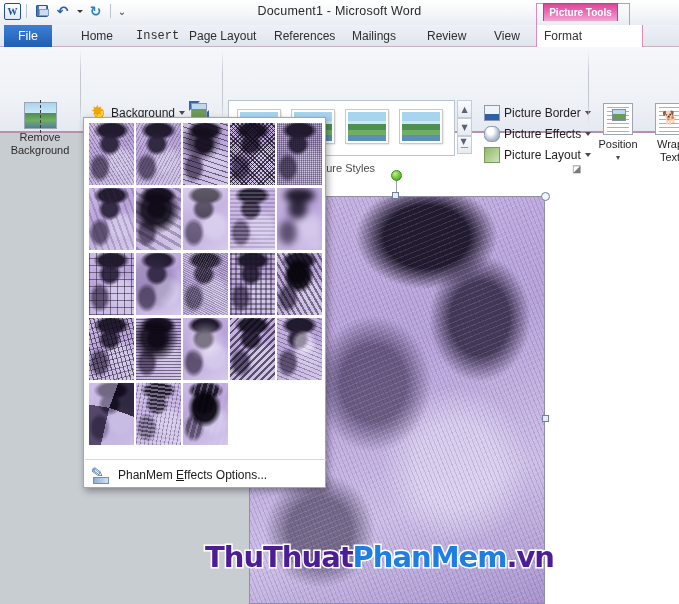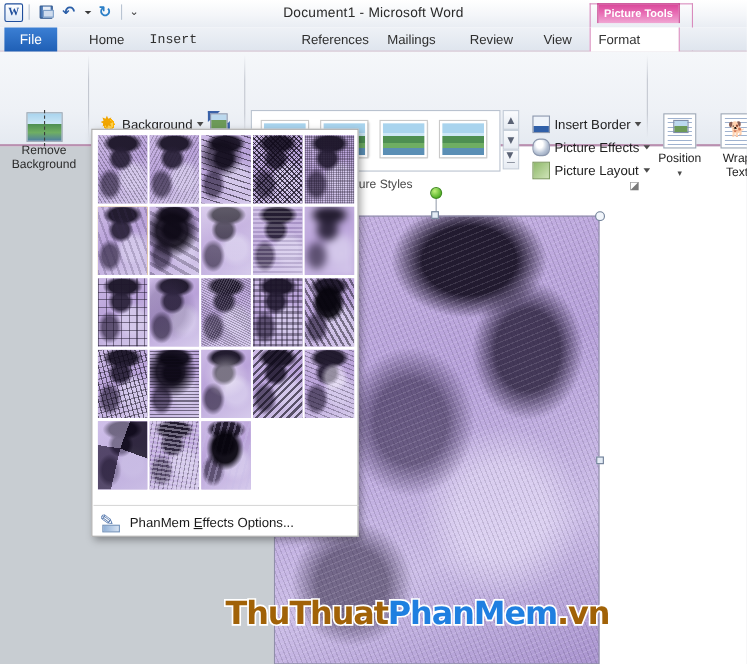--- a/index.html
+++ b/index.html
@@ -377,21 +377,21 @@
     border: 1px solid #3f8a20;
   }
 
   
   .watermark {
     position: absolute; left: 205px; top: 540px; font-size: 29px; font-weight: bold;
     font-family: "DejaVu Sans", sans-serif; letter-spacing: -1px; white-space: nowrap;
     z-index: 30;
   }
   .watermark span { -webkit-text-stroke: 3px #ffffff; paint-order: stroke fill; }
-  .wm-red { color: #a16207; }
+  .wm-red { color: #4c1d95; }
   .wm-blue { color: #1f7fe0; }
 </style>
 </head>
 <body>
 
 <div id="app">
 
   <div class="workspace">
     <div class="page">
       <div class="picture"></div>
@@ -433,25 +433,26 @@
     <div class="title-text">Document1  -  Microsoft Word</div>
   </div>
 
   <div class="ctx-outer"></div>
   <div class="ctx-label">Picture Tools</div>
 
   <div class="tabstrip">
     <div class="tab tab-file">File</div>
     <div class="tab" style="left:74px;">Home</div>
     <div class="tab" style="left:129px;font-family:Liberation Mono, monospace;">Insert</div>
+    <div class="tab" style="left:182px;">Page Layout</div>
     <div class="tab" style="left:267px;">References</div>
     <div class="tab" style="left:345px;">Mailings</div>
     <div class="tab" style="left:420px;">Review</div>
     <div class="tab" style="left:487px;">View</div>
-    <div class="tab tab-format" style="left:536px; width:82px;">Format</div>
+    <div class="tab tab-format" style="left:536px; width:107px;">Format</div>
   </div>
 
   <div class="ribbon">
 
     <div class="rembg">
       <div class="rembg-img"></div>
       <div class="rembg-txt">
         <div>Remove</div>
         <div>Background</div>
       </div>
@@ -495,21 +496,21 @@
     <div class="scroll-col">
       <div class="scroll-btn">▲</div>
       <div class="scroll-btn">▼</div>
       <div class="scroll-btn">
         <span style="font-size:8px;line-height:6px;">▼<br>—</span>
       </div>
     </div>
 
     <div class="sbtn" style="left:481px; top:55px;">
       <span class="ic" style="background:linear-gradient(to bottom,#eef3fa 0 60%,#2f5fa8 60% 100%);border:1px solid #8b97ad;"></span>
-      <span>Insert Border</span>
+      <span>Picture Border</span>
       <span class="caret"></span>
     </div>
     <div class="sbtn" style="left:481px; top:76px;">
       <span class="ic" style="background:radial-gradient(ellipse at 40% 30%,#ffffff 0 25%,#b8c4d6 60%,#8895ad 100%);border-radius:40%;border:1px solid #8b97ad;"></span>
       <span>Picture Effects</span>
       <span class="caret"></span>
     </div>
     <div class="sbtn" style="left:481px; top:97px;">
       <span class="ic" style="background:linear-gradient(135deg,#8fb96a,#cfe3b8);border:1px solid #7d9a5e;"></span>
       <span>Picture Layout</span>

